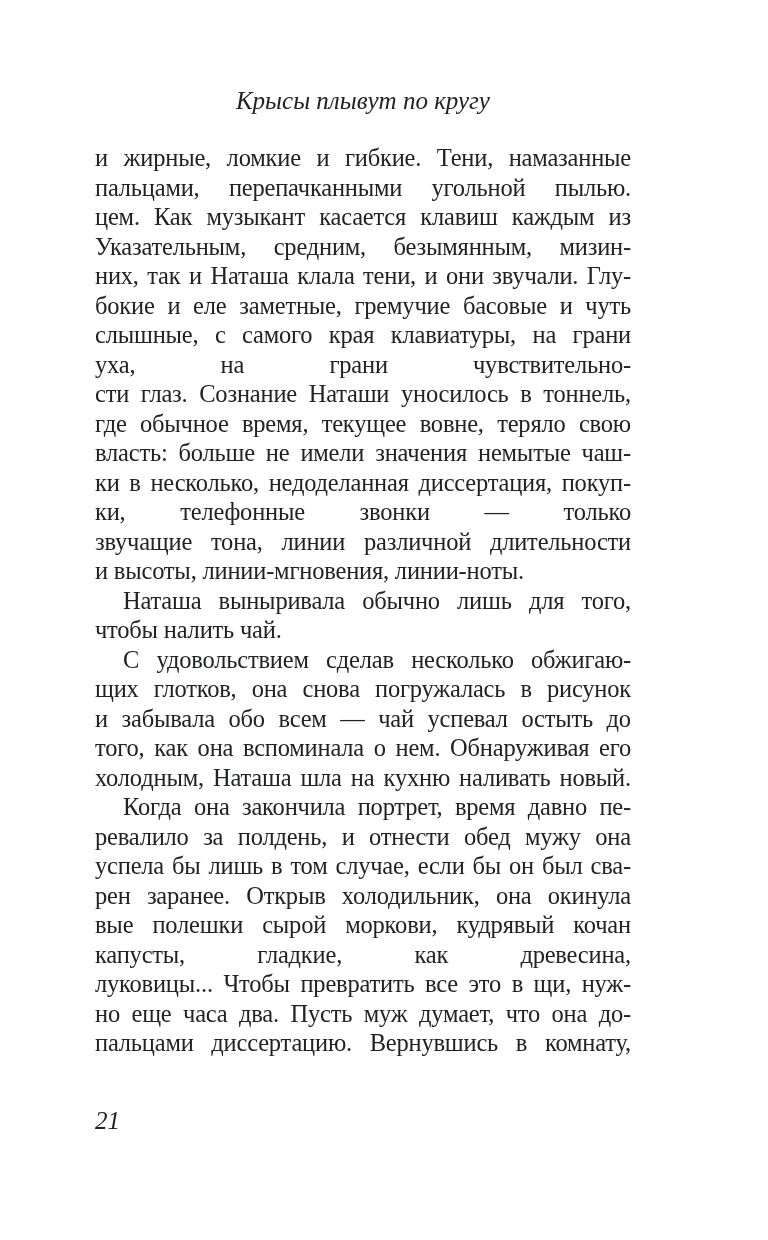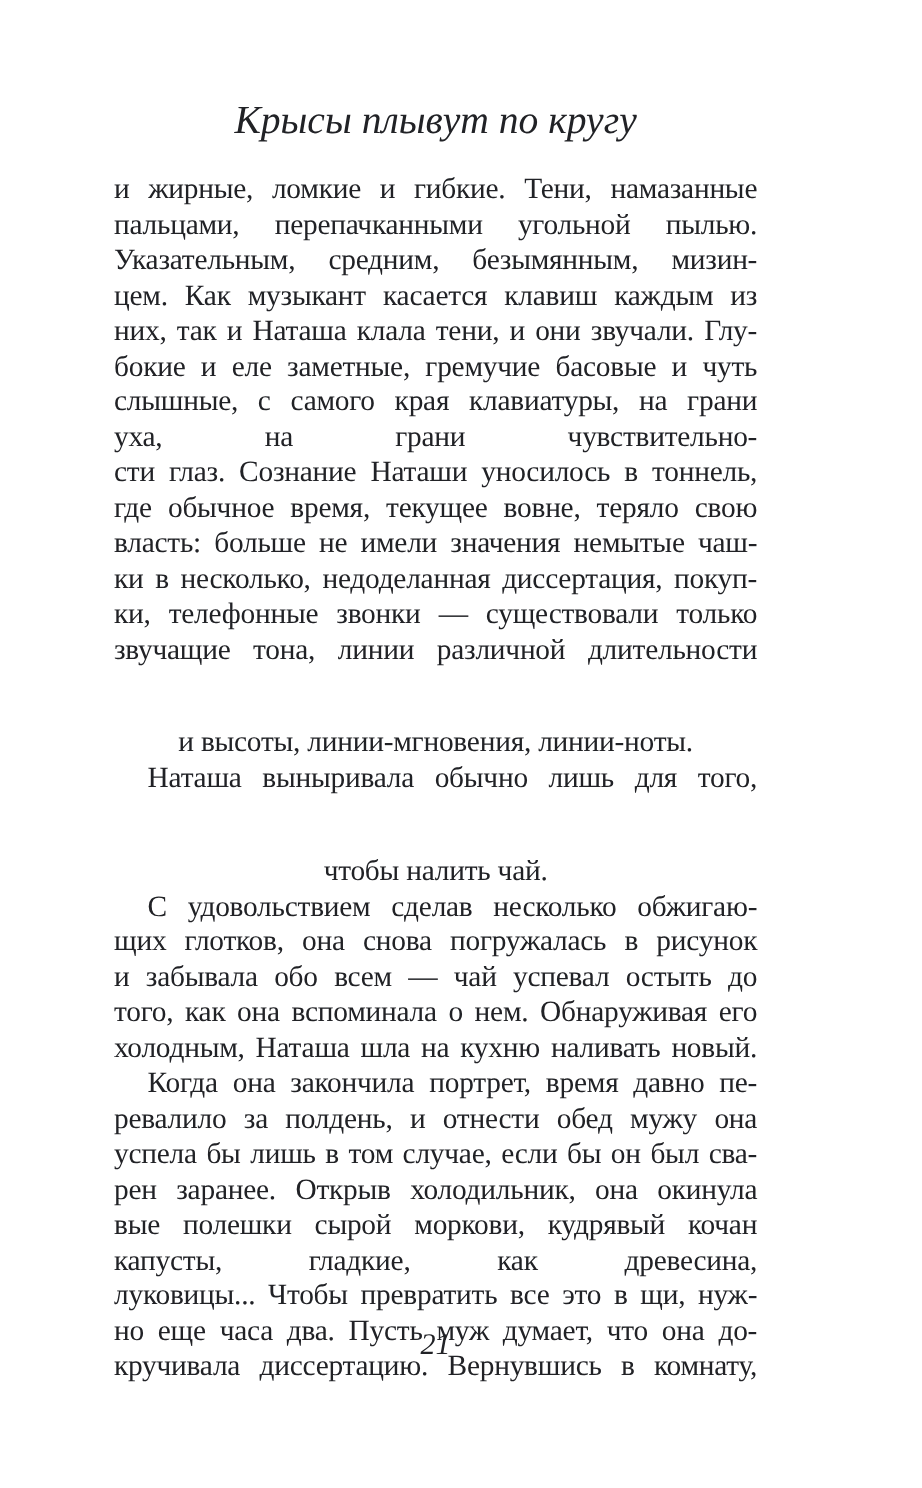--- a/index.html
+++ b/index.html
@@ -16,53 +16,52 @@
     color: #212226;
     overflow: hidden;
   }
   .running-header {
     position: absolute;
     left: 95px;
     top: 86px;
     width: 536px;
     text-align: center;
     font-style: italic;
-    font-size: 33px;
+    font-size: 25px;
     line-height: 30px;
     white-space: nowrap;
   }
   .body-text {
     position: absolute;
     left: 95px;
     top: 143px;
     width: 536px;
     font-size: 24.5px;
     line-height: 29.5px;
     letter-spacing: -0.2px;
   }
   .line {
     height: 29.5px;
     display: flex;
     justify-content: space-between;
     white-space: nowrap;
   }
   .line.align-left {
     display: block;
-    text-align: center;
-    margin-top: 48px;
+    text-align: left;
   }
   .line.indent {
     padding-left: 28px;
   }
   .page-number {
     position: absolute;
     left: 95px;
     top: 1106px;
     width: 536px;
-    text-align: center;
+    text-align: left;
     font-style: italic;
     font-size: 25px;
     line-height: 30px;
   }
 </style>
 </head>
 <body>
 
 <div class="page" style="color: rgb(33, 34, 38); background: rgb(255, 255, 255);">
   <div class="running-header">Крысы плывут по кругу</div>
@@ -77,35 +76,35 @@
         <span>Тени,</span>
         <span>намазанные</span>
       </div>
       <div class="line">
         <span>пальцами,</span>
         <span>перепачканными</span>
         <span>угольной</span>
         <span>пылью.</span>
       </div>
       <div class="line">
-        <span>Указательным,</span>
-        <span>средним,</span>
-        <span>безымянным,</span>
-        <span>мизин-</span>
-      </div>
-      <div class="line">
         <span>цем.</span>
         <span>Как</span>
         <span>музыкант</span>
         <span>касается</span>
         <span>клавиш</span>
         <span>каждым</span>
         <span>из</span>
       </div>
       <div class="line">
+        <span>Указательным,</span>
+        <span>средним,</span>
+        <span>безымянным,</span>
+        <span>мизин-</span>
+      </div>
+      <div class="line">
         <span>них,</span>
         <span>так</span>
         <span>и</span>
         <span>Наташа</span>
         <span>клала</span>
         <span>тени,</span>
         <span>и</span>
         <span>они</span>
         <span>звучали.</span>
         <span>Глу-</span>
@@ -168,21 +167,20 @@
         <span>несколько,</span>
         <span>недоделанная</span>
         <span>диссертация,</span>
         <span>покуп-</span>
       </div>
       <div class="line">
         <span>ки,</span>
         <span>телефонные</span>
         <span>звонки</span>
         <span>—</span>
-        <span>существовали</span>
         <span>только</span>
       </div>
       <div class="line">
         <span>звучащие</span>
         <span>тона,</span>
         <span>линии</span>
         <span>различной</span>
         <span>длительности</span>
       </div>
       <div class="line align-left">и высоты, линии-мгновения, линии-ноты.</div>
@@ -311,21 +309,21 @@
         <span>часа</span>
         <span>два.</span>
         <span>Пусть</span>
         <span>муж</span>
         <span>думает,</span>
         <span>что</span>
         <span>она</span>
         <span>до-</span>
       </div>
       <div class="line">
-        <span>кручивала</span>
+        <span>пальцами</span>
         <span>диссертацию.</span>
         <span>Вернувшись</span>
         <span>в</span>
         <span>комнату,</span>
       </div>
     </div>
 
   <div class="page-number">21</div>
 </div>
 

